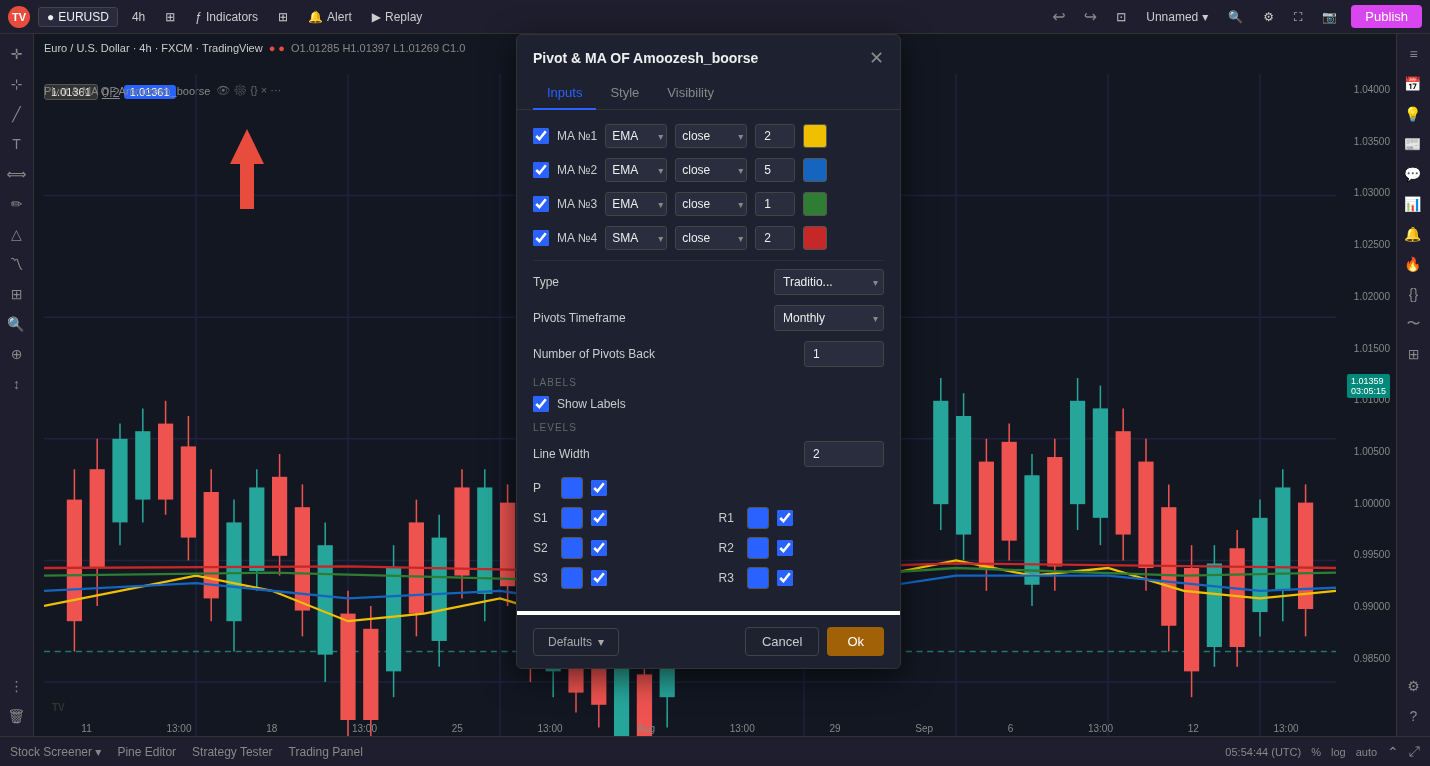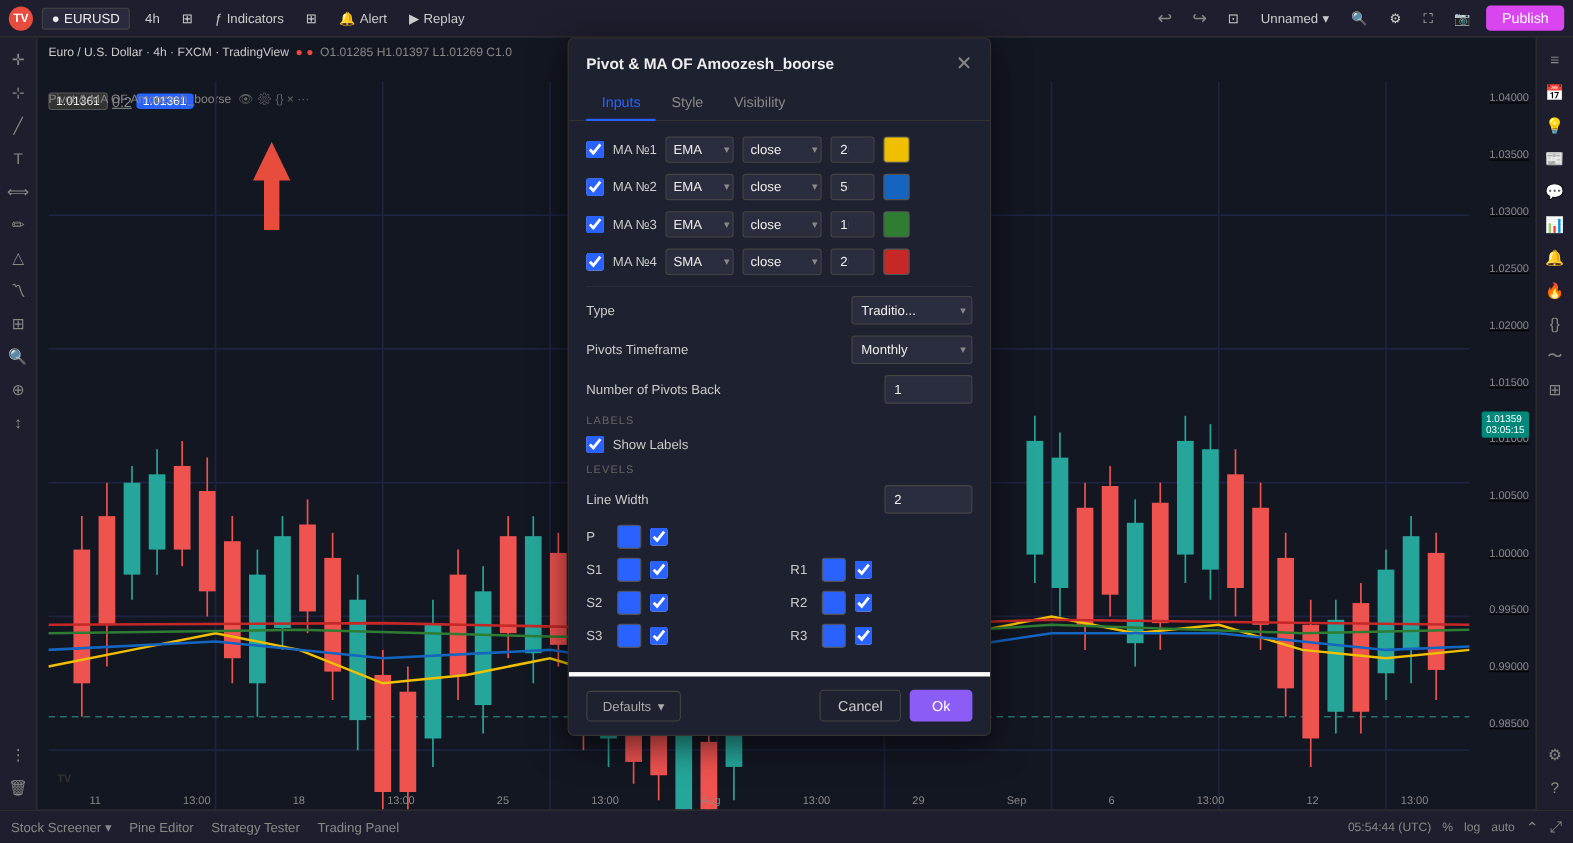--- a/index.html
+++ b/index.html
@@ -218,21 +218,21 @@
     .btn-defaults {
       background: none; border: 1px solid #444; color: #aaa;
       padding: 6px 14px; border-radius: 4px; font-size: 12px; cursor: pointer;
       display: flex; align-items: center; gap: 6px;
     }
     .btn-cancel {
       background: none; border: 1px solid #444; color: #ccc;
       padding: 6px 16px; border-radius: 4px; font-size: 13px; cursor: pointer;
     }
     .btn-ok {
-      background: #8b5cf6; border: none; color: white;
+      background: #a16207; border: none; color: white;
       padding: 6px 20px; border-radius: 4px; font-size: 13px; cursor: pointer;
     }
 
     
     .candle-svg { position: absolute; top: 40px; left: 44px; right: 94px; bottom: 20px; }
 
     
     .tv-watermark {
       position: absolute;
       bottom: 20px; left: 52px;
@@ -453,21 +453,21 @@
     <rect x="810" y="272" width="10" height="68" fill="#26a69a"></rect>
     <line x1="830" y1="270" x2="830" y2="370" stroke="#ef5350" stroke-width="1"></line>
     <rect x="825" y="282" width="10" height="70" fill="#ef5350"></rect>
 
     <polyline points="0,350 50,340 100,330 150,340 200,360 250,355 300,345 350,360 400,370 450,355 500,340 550,330 600,320 650,330 700,325 750,340 800,345 850,340" stroke="#f0c000" stroke-width="1.5" fill="none"></polyline>
     <polyline points="0,340 100,335 200,345 300,340 400,355 500,345 600,330 700,330 800,340 850,338" stroke="#1565c0" stroke-width="1.5" fill="none"></polyline>
     <polyline points="0,330 150,328 300,332 450,335 600,325 750,330 850,328" stroke="#2e7d32" stroke-width="1.5" fill="none"></polyline>
     <polyline points="0,325 200,324 400,328 600,322 850,325" stroke="#c62828" stroke-width="1.5" fill="none"></polyline>
   </svg>
 
-  <div style="position:absolute;top:50px;right:40px;display:flex;flex-direction:column;justify-content:space-between;height:580px;text-align:right;text-decoration:underline;">
+  <div style="position:absolute;top:50px;right:40px;display:flex;flex-direction:column;justify-content:space-between;height:580px;text-align:right;">
     <span style="color:#888;font-size:10px;">1.04000</span>
     <span style="color:#888;font-size:10px;">1.03500</span>
     <span style="color:#888;font-size:10px;">1.03000</span>
     <span style="color:#888;font-size:10px;">1.02500</span>
     <span style="color:#888;font-size:10px;">1.02000</span>
     <span style="color:#888;font-size:10px;">1.01500</span>
     <span style="color:#888;font-size:10px;">1.01000</span>
     <span style="color:#888;font-size:10px;">1.00500</span>
     <span style="color:#888;font-size:10px;">1.00000</span>
     <span style="color:#888;font-size:10px;">0.99500</span>

